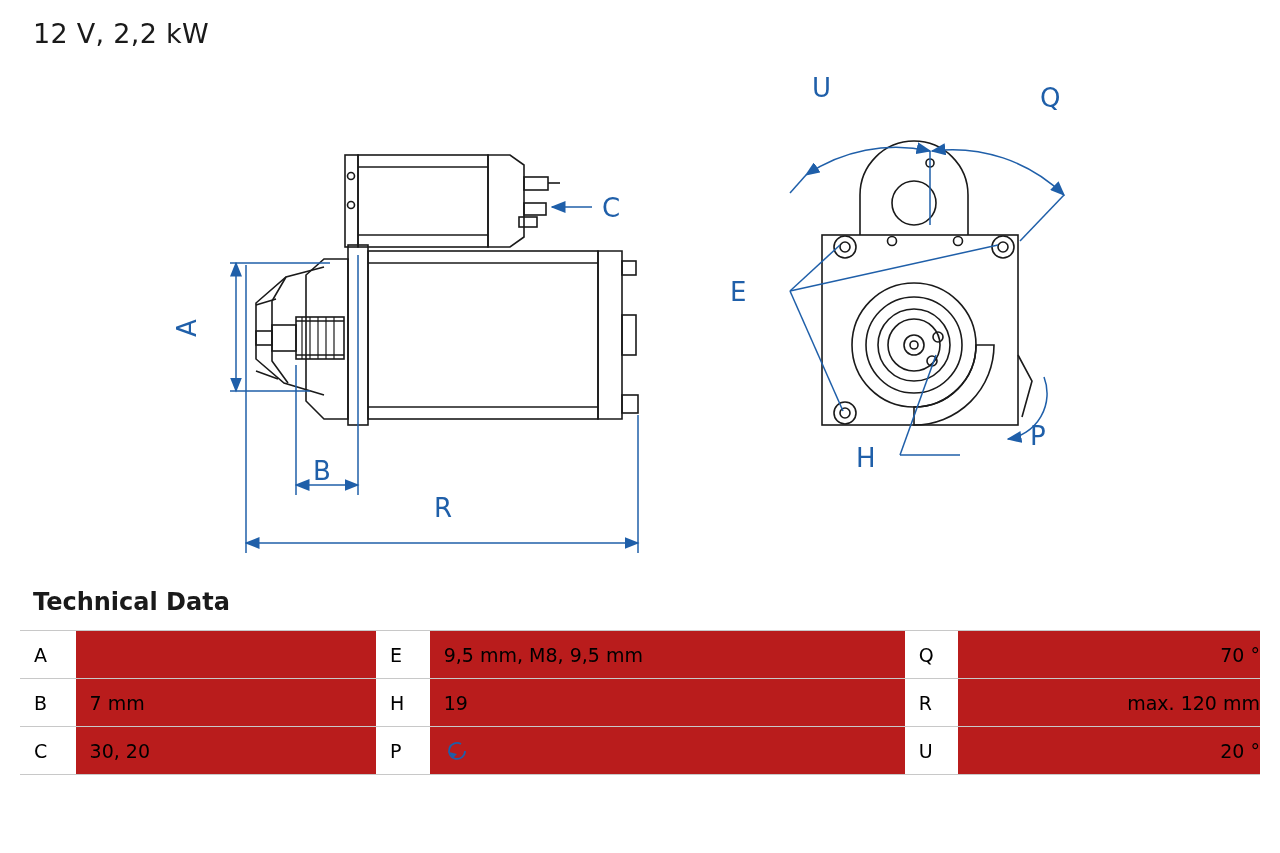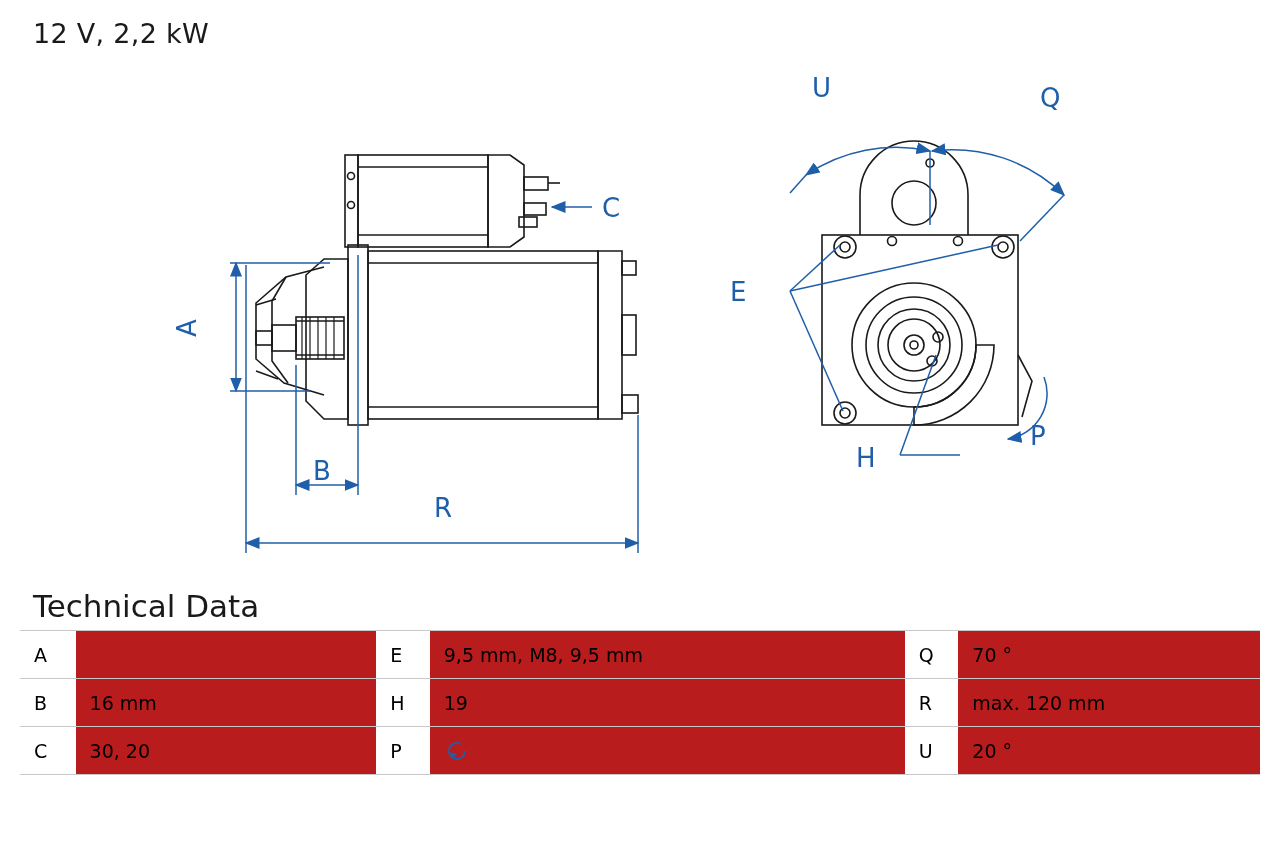--- a/index.html
+++ b/index.html
@@ -32,22 +32,22 @@
     position: absolute;
     left: 0;
     top: 55px;
     width: 1280px;
     height: 520px;
   }
   .tech-title {
     position: absolute;
     left: 33px;
     top: 588px;
-    font-size: 31px;
-    font-weight: normal;
+    font-size: 24px;
+    font-weight: bold;
     color: #1a1a1a;
   }
   table.tech {
     position: absolute;
     left: 20px;
     top: 630px;
     width: 1240px;
     border-collapse: collapse;
     font-size: 19px;
   }
@@ -63,21 +63,21 @@
   }
   td.key {
     width: 42px;
     padding-left: 14px;
   }
   td.val {
     background: #b91c1c;
   }
   td.val-a { width: 290px; }
   td.val-b { width: 465px; }
-  td.val-c { width: 290px; }
+  td.val-c { width: 290px; text-align: right; }
   td.key-2 { width: 40px; }
   td.key-3 { width: 40px; }
   .rot-icon {
     display: inline-block;
     width: 26px;
     height: 26px;
     vertical-align: middle;
   }
 </style>
 </head>
@@ -225,21 +225,21 @@
       <tr>
         <td class="key">A</td>
         <td class="val val-a"></td>
         <td class="key key-2">E</td>
         <td class="val val-b">9,5 mm, M8, 9,5 mm</td>
         <td class="key key-3">Q</td>
         <td class="val val-c">70 °</td>
       </tr>
       <tr>
         <td class="key">B</td>
-        <td class="val val-a">16 mm</td>
+        <td class="val val-a">7 mm</td>
         <td class="key key-2">H</td>
         <td class="val val-b">19</td>
         <td class="key key-3">R</td>
         <td class="val val-c">max. 120 mm</td>
       </tr>
       <tr>
         <td class="key">C</td>
         <td class="val val-a">30, 20</td>
         <td class="key key-2">P</td>
         <td class="val val-b">

